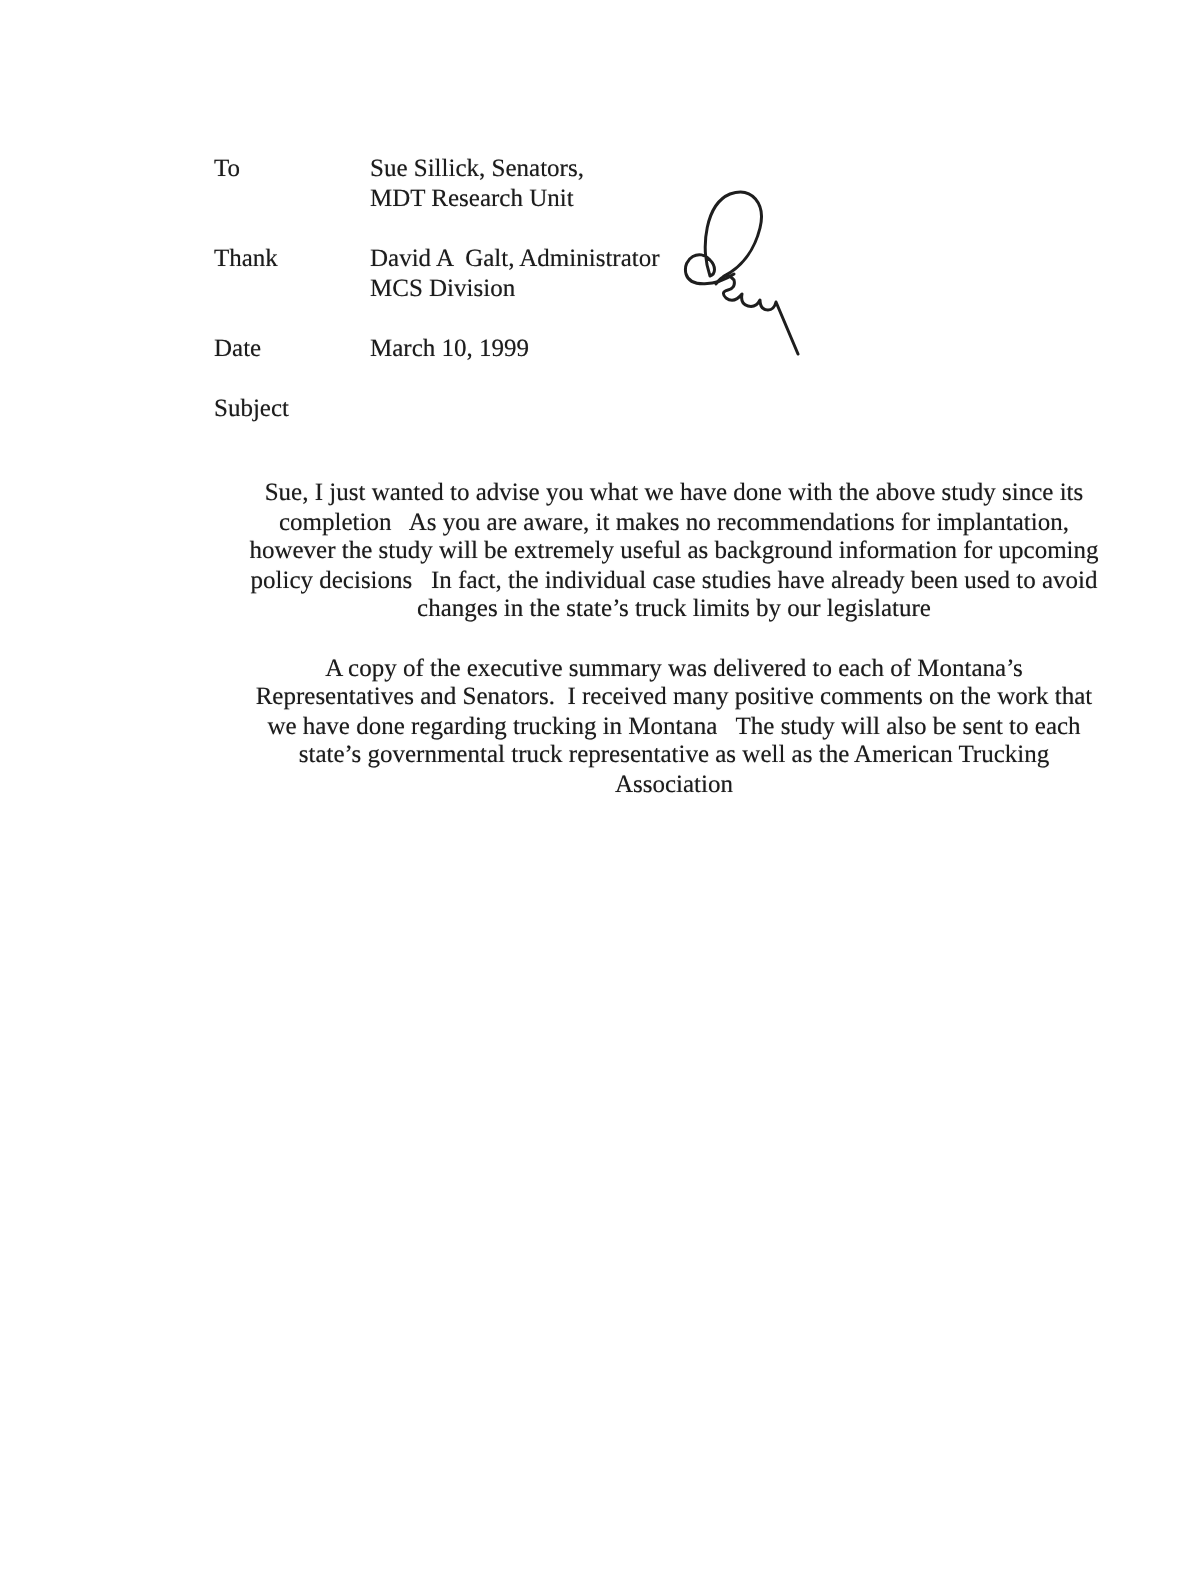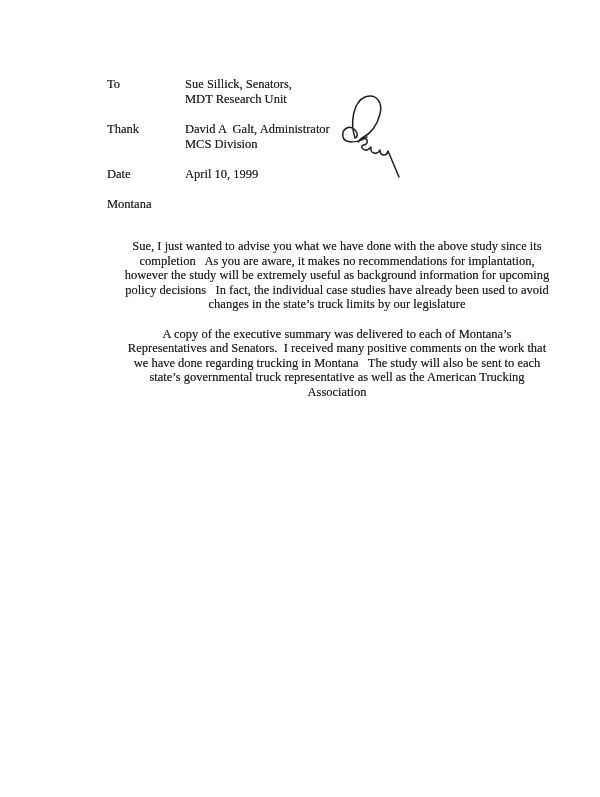--- a/index.html
+++ b/index.html
@@ -76,24 +76,24 @@
       <div class="field-value">Sue Sillick, Senators,
 MDT Research Unit</div>
     </div>
     <div class="field-row">
       <div class="field-label">Thank</div>
       <div class="field-value">David A  Galt, Administrator
 MCS Division</div>
     </div>
     <div class="field-row">
       <div class="field-label">Date</div>
-      <div class="field-value">April 10, 1999</div>
+      <div class="field-value">March 10, 1999</div>
     </div>
     <div class="field-row">
-      <div class="field-label">Montana</div>
+      <div class="field-label">Subject</div>
     </div>
   </div>
 
   <svg class="signature" viewBox="0 0 70 90" aria-hidden="true">
 
     <path d="M 30 44
              C 21 50 8 51 6 44
              C 4 36 13 31 18 37
              C 21 40 21 44 18 45
              C 13 30 16 9 28 4

